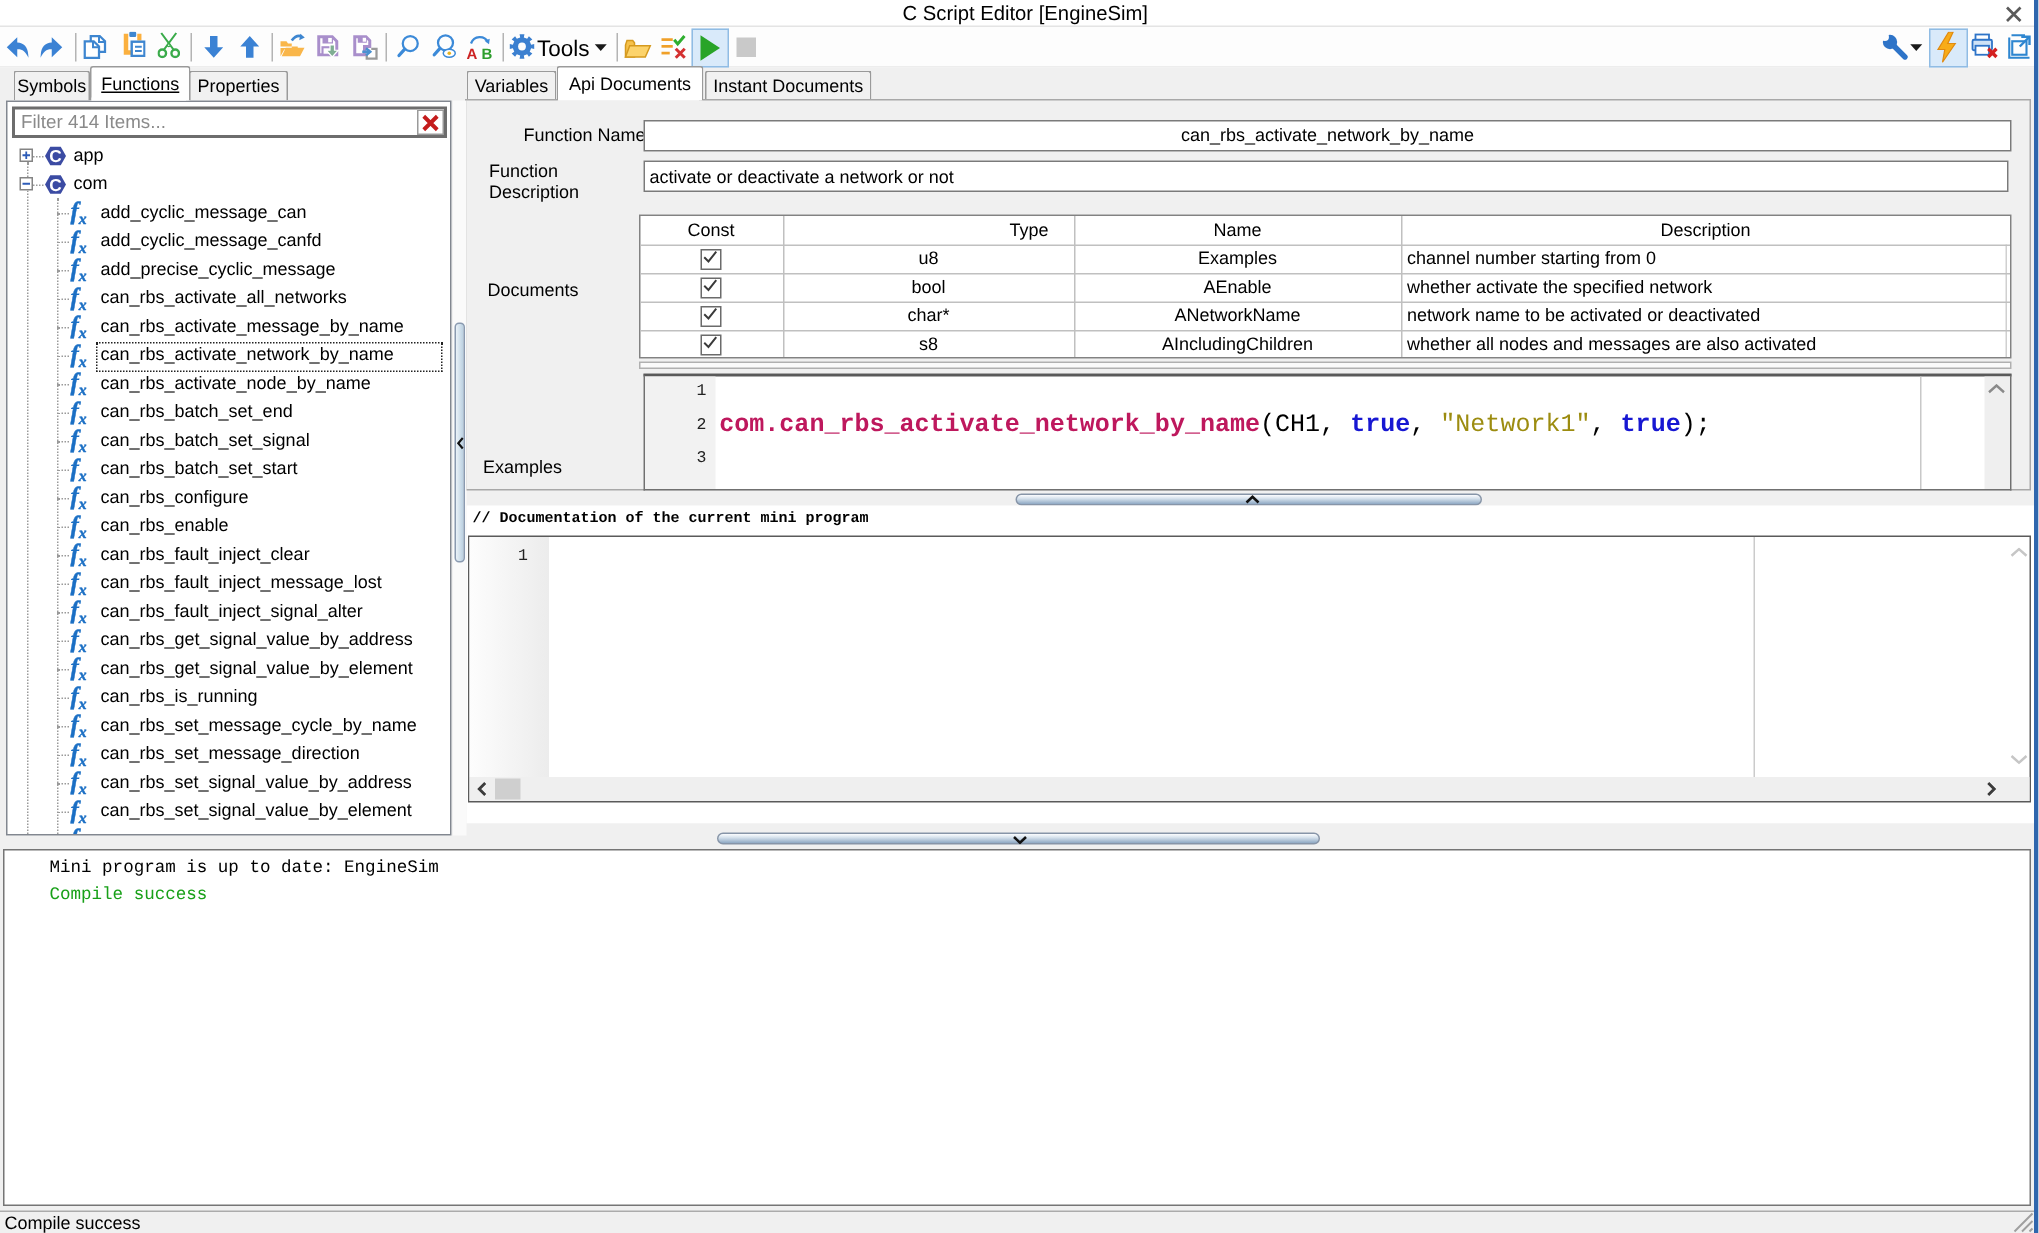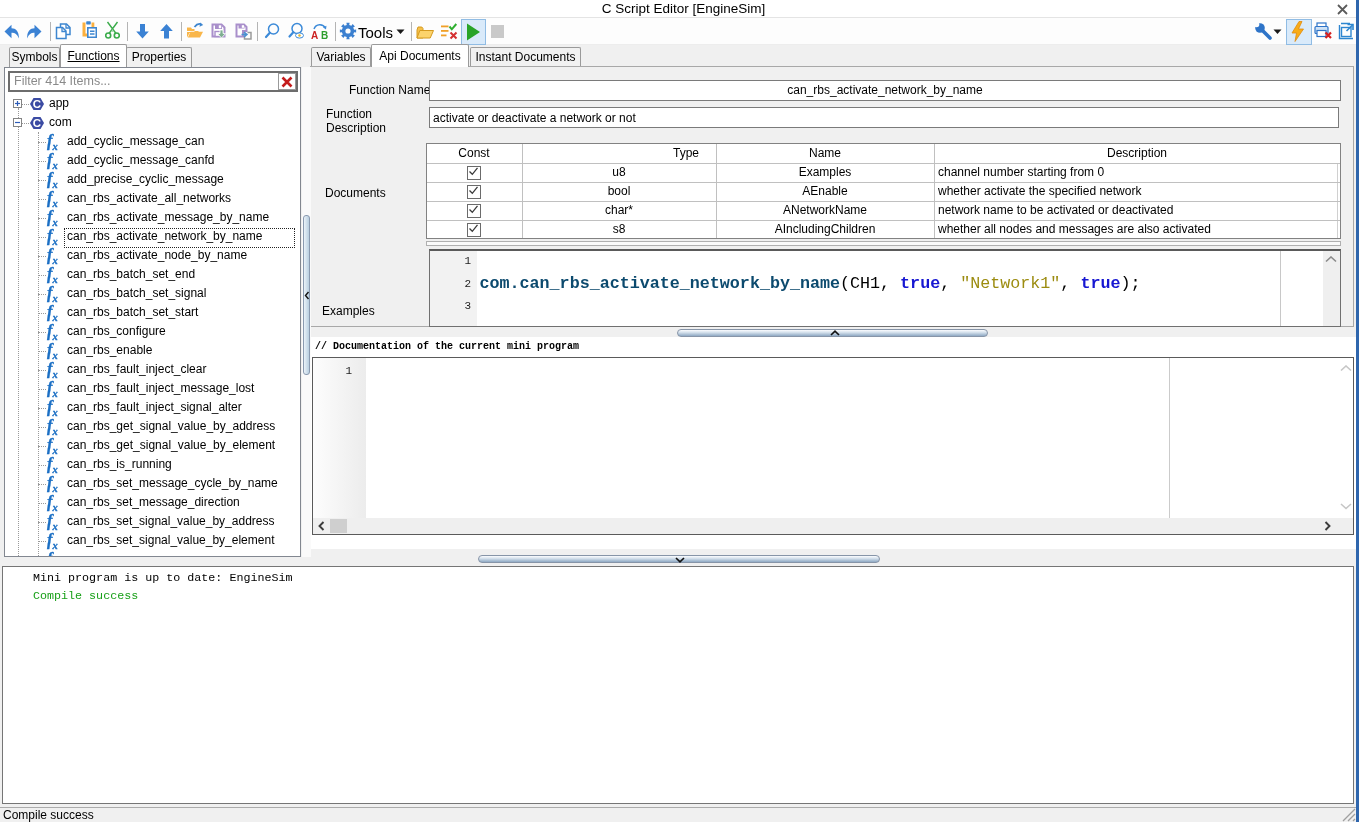--- a/index.html
+++ b/index.html
@@ -209,21 +209,21 @@
 <div class="abs" style="left:429px;top:249px;width:912px;height:78px;background:#fff;border:1px solid #707070;border-top:2px solid #5a5a5a;box-sizing:border-box;"></div>
 <div class="abs" style="left:430px;top:251px;width:47px;height:75px;background:#f2f2f2;"></div>
 <div class="mono abs" style="left:430px;top:255px;width:41px;text-align:right;font-size:11px;color:#222;">1</div>
 <div class="mono abs" style="left:430px;top:277.5px;width:41px;text-align:right;font-size:11px;color:#222;">2</div>
 <div class="mono abs" style="left:430px;top:299.5px;width:41px;text-align:right;font-size:11px;color:#222;">3</div>
 <div class="abs" style="left:1280px;top:251px;width:1px;height:75px;background:#c8c8c8;"></div>
 <div class="abs" style="left:1323px;top:251px;width:17px;height:75px;background:#efefef;"></div>
 <svg width="12" height="7" viewBox="0 0 12 7" style="position:absolute;left:1325px;top:256px;">
       <path d="M1,5.5 L6,1 L11,5.5" stroke="#8a8a8a" stroke-width="1.6" fill="none"></path>
     </svg>
-<div class="mono abs" style="left:479.5px;top:274px;font-size:16.7px;white-space:pre;"><b style="color:#0c4a6e;">com.can_rbs_activate_network_by_name</b>(CH1, <b style="color:#1717d2;">true</b>, <span style="color:#9c8c10;">"Network1"</span>, <b style="color:#1717d2;">true</b>);</div>
+<div class="mono abs" style="left:479.5px;top:274px;font-size:16.7px;white-space:pre;"><b style="color:#be185d;">com.can_rbs_activate_network_by_name</b>(CH1, <b style="color:#1717d2;">true</b>, <span style="color:#9c8c10;">"Network1"</span>, <b style="color:#1717d2;">true</b>);</div>
 <div class="pill" style="left:677px;top:329px;width:311px;"></div>
 <svg width="10" height="6" viewBox="0 0 10 6" style="position:absolute;left:830px;top:329.5px;">
       <path d="M1,5 L5,1.2 L9,5" stroke="#111" stroke-width="1.7" fill="none"></path>
     </svg>
 <div class="abs" style="left:311px;top:337px;width:1045px;height:212px;background:#fff;"></div>
 <div class="mono abs" style="left:315px;top:341px;font-size:10px;font-weight:bold;white-space:pre;">// Documentation of the current mini program</div>
 <div class="abs" style="left:311.5px;top:357px;width:1042.5px;height:178px;background:#fff;border:1px solid #5a5a5a;box-sizing:border-box;"></div>
 <div class="abs" style="left:312.5px;top:358px;width:53px;height:159.5px;background:linear-gradient(90deg,#fdfdfd,#ececec);"></div>
 <div class="mono abs" style="left:312px;top:364.5px;width:40px;text-align:right;font-size:11px;color:#222;">1</div>
 <div class="abs" style="left:1169px;top:358px;width:1px;height:159.5px;background:#cbcbcb;"></div>

